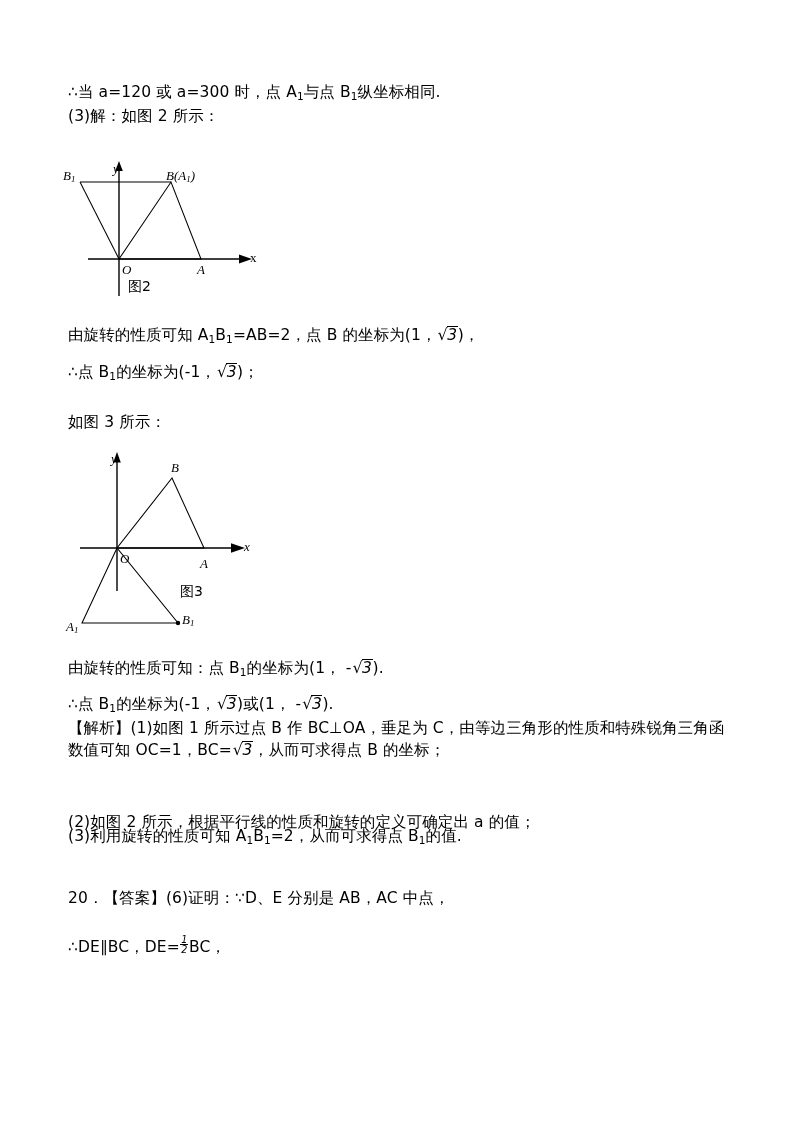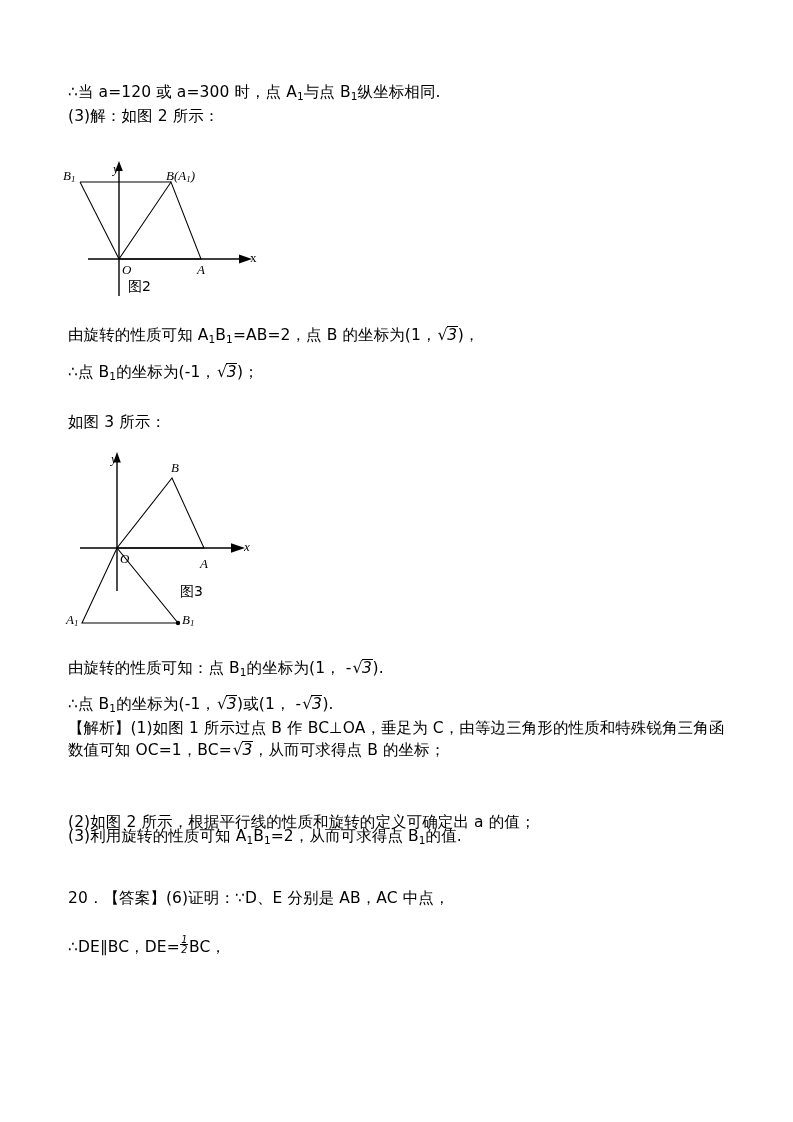--- a/index.html
+++ b/index.html
@@ -149,21 +149,21 @@
       <polygon points="57,105 22,180 118,180" fill="none" stroke="#000" stroke-width="1.05"></polygon>
 
       <circle cx="118" cy="180" r="2.2" fill="#000"></circle>
     </svg>
 
     <div style="position:absolute; left:51px; top:8px;" class="mlabel"><span>y</span></div>
     <div style="position:absolute; left:111px; top:17px;" class="mlabel"><span>B</span></div>
     <div style="position:absolute; left:184px; top:96px;" class="mlabel"><span>x</span></div>
     <div style="position:absolute; left:60px; top:108px;" class="mlabel"><span>O</span></div>
     <div style="position:absolute; left:140px; top:113px;" class="mlabel"><span>A</span></div>
-    <div style="position:absolute; left:6px; top:169px;" class="mlabel"><span>A</span><sub>1</sub></div>
+    <div style="position:absolute; left:6px; top:176px;" class="mlabel"><span>A</span><sub>1</sub></div>
     <div style="position:absolute; left:122px; top:169px;" class="mlabel"><span>B</span><sub>1</sub></div>
     <div style="position:absolute; left:120px; top:140px;" class="figcap cjk"><span>图3</span></div>
   </div>
 
   <div class="line cjk" style="left:68px; top:658px;"><span>由旋转的性质可知：点 B</span><sub>1</sub><span>的坐标为(1， -</span><span class="sqrt"><span class="radical">√</span><span class="radbar">3</span></span><span>).</span></div>
 
   <div class="line cjk" style="left:68px; top:694px;"><span>∴点 B</span><sub>1</sub><span>的坐标为(-1，</span><span class="sqrt"><span class="radical">√</span><span class="radbar">3</span></span><span>)或(1， -</span><span class="sqrt"><span class="radical">√</span><span class="radbar">3</span></span><span>).</span></div>
 
   <div class="line cjk" style="left:68px; top:718px;"><span>【解析】(1)如图 1 所示过点 B 作 BC⊥OA，垂足为 C，由等边三角形的性质和特殊锐角三角函</span></div>
 

